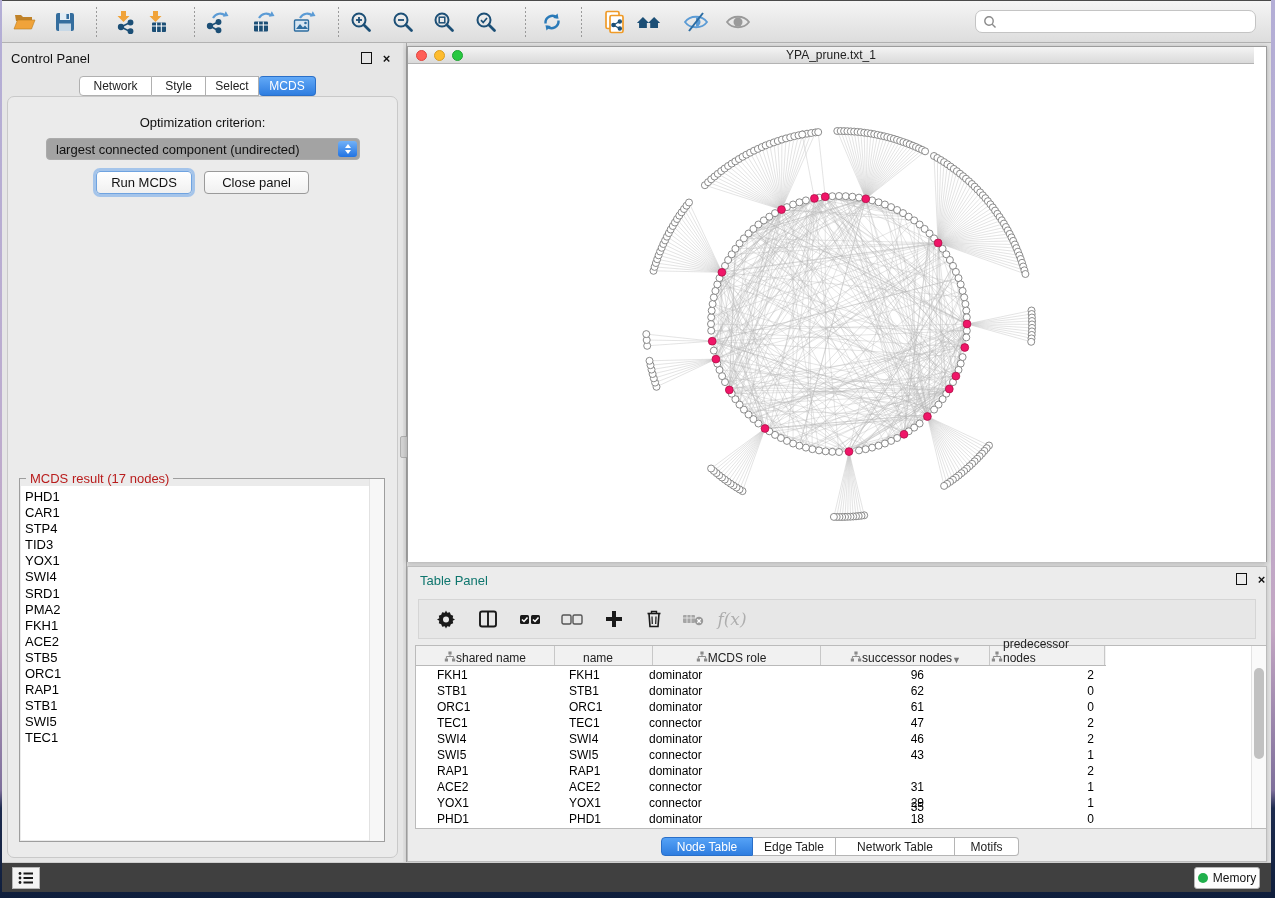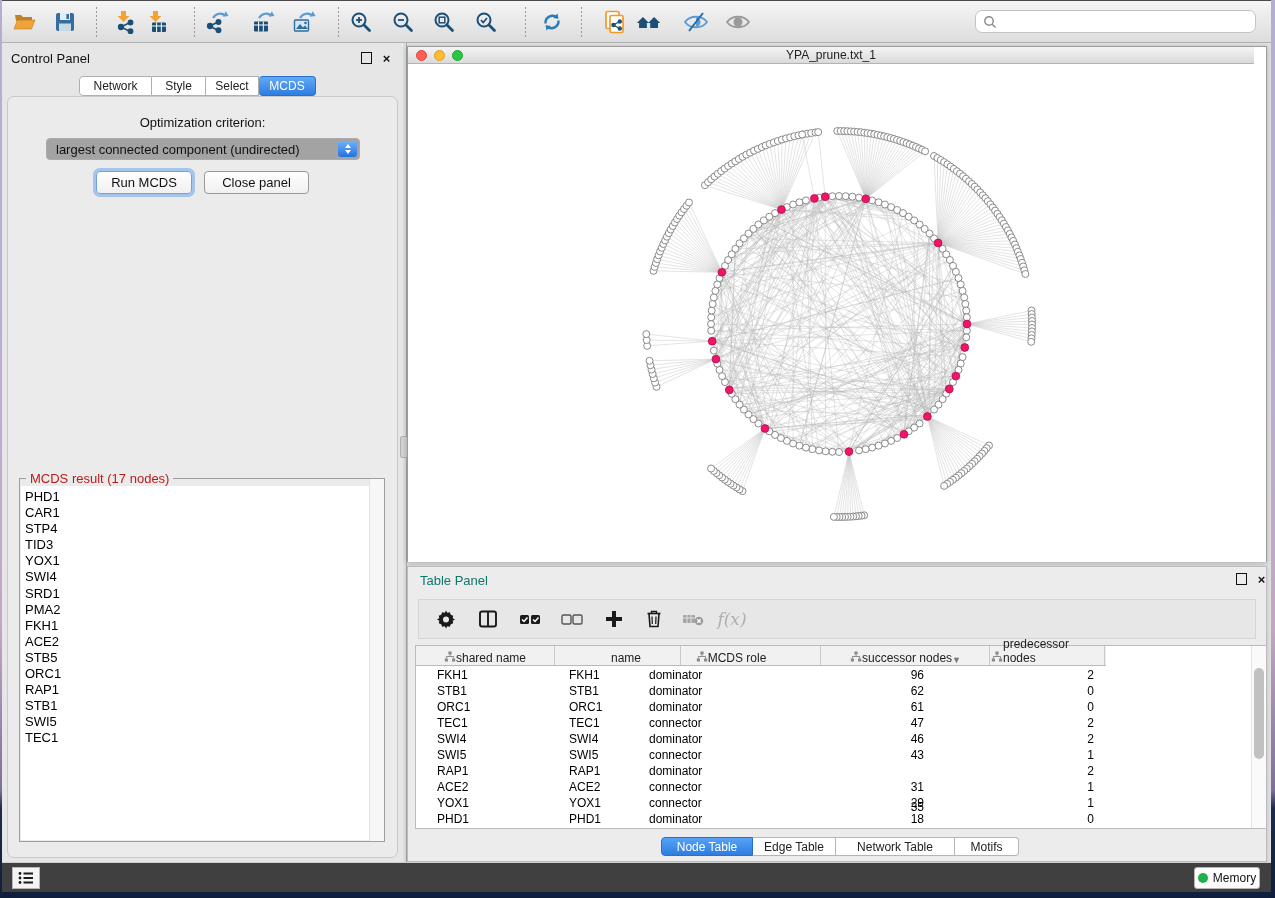--- a/index.html
+++ b/index.html
@@ -1310,21 +1310,21 @@
       <div class="thead" id="thead">
           <div class="hcell" style="left: 0px; width: 139px;">
             <span><svg width="12" height="11" viewBox="0 0 12 11">
                 <rect x="4.4" y="0.5" width="3.2" height="3" fill="#8a8a8a"></rect>
                 <rect x="0.8" y="7.5" width="3.2" height="3" fill="#8a8a8a"></rect>
                 <rect x="8" y="7.5" width="3.2" height="3" fill="#8a8a8a"></rect>
                 <path d="M6 3.5v2M2.4 7.5v-2h7.2v2" fill="none" stroke="#8a8a8a" stroke-width="1"></path>
               </svg></span>
             <span>shared name</span>
           </div>
-          <div class="hcell" style="left: 156px; width: 109px;">
+          <div class="hcell" style="left: 128px; width: 109px;">
             <span>name</span>
           </div>
           <div class="hcell" style="left: 226px; width: 179px;">
             <span><svg width="12" height="11" viewBox="0 0 12 11">
                 <rect x="4.4" y="0.5" width="3.2" height="3" fill="#8a8a8a"></rect>
                 <rect x="0.8" y="7.5" width="3.2" height="3" fill="#8a8a8a"></rect>
                 <rect x="8" y="7.5" width="3.2" height="3" fill="#8a8a8a"></rect>
                 <path d="M6 3.5v2M2.4 7.5v-2h7.2v2" fill="none" stroke="#8a8a8a" stroke-width="1"></path>
               </svg></span>
             <span>MCDS role</span>

